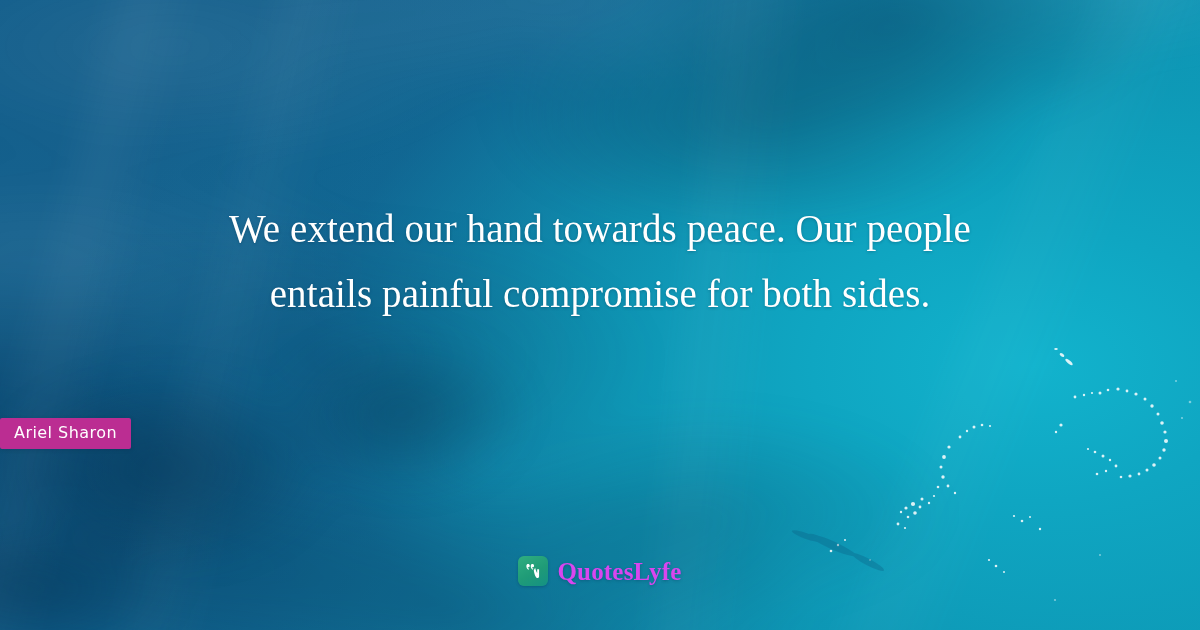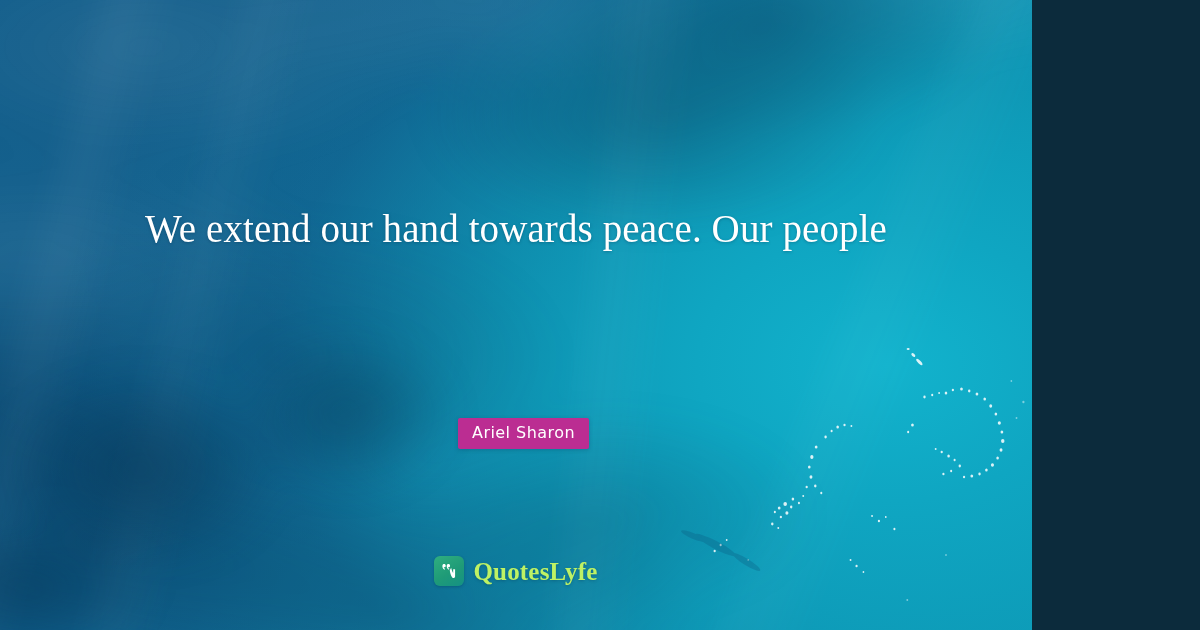--- a/index.html
+++ b/index.html
@@ -4,21 +4,21 @@
 <title>QuotesLyfe Quote Card</title>
 <style>
   html, body {
     margin: 0;
     padding: 0;
     background: #0c2b3c;
   }
 
   .card {
     position: relative;
-    width: 1032px;
+    width: 1200px;
     height: 630px;
     overflow: hidden;
     font-family: "Liberation Serif", "DejaVu Serif", serif;
     -webkit-font-smoothing: antialiased;
   }
 
   
   .bg-base {
     position: absolute;
     inset: 0;
@@ -96,22 +96,21 @@
     white-space: nowrap;
     text-shadow: 0 1px 3px rgba(4,40,66,0.30);
   }
 
   
   .author-row {
     position: absolute;
     left: 0;
     right: 17px;
     top: 418px;
-    text-align: center;
-    margin-left: 32px;
+    text-align: left;
   }
   .author-badge {
     display: inline-block;
     background: #bb2d92;
     color: #ffffff;
     font-family: "DejaVu Sans", "Liberation Sans", sans-serif;
     font-size: 16px;
     line-height: 1;
     letter-spacing: 0.45px;
     padding: 7px 14px 8px 14px;
@@ -136,21 +135,21 @@
     border-radius: 6px;
     background: linear-gradient(150deg, #2fae80 0%, #1f9b77 55%, #149184 100%);
     display: flex;
     align-items: center;
     justify-content: center;
     box-shadow: 0 1px 3px rgba(4,40,66,0.28);
     flex: 0 0 auto;
   }
   .brand-mark svg { display: block; }
   .brand-name {
-    color: #bef264;
+    color: #d946ef;
     font-family: "Liberation Serif", "DejaVu Serif", serif;
     font-weight: bold;
     font-size: 25px;
     line-height: 1;
     letter-spacing: 0.2px;
     text-shadow: 0 1px 3px rgba(4,40,66,0.30);
   }
 </style>
 </head>
 <body>
@@ -250,20 +249,21 @@
       <g fill="#0a5a80" opacity="0.30">
         <ellipse cx="832" cy="545" rx="26" ry="4" transform="rotate(24 832 545)"></ellipse>
         <ellipse cx="868" cy="562" rx="18" ry="3.4" transform="rotate(28 868 562)"></ellipse>
         <ellipse cx="806" cy="536" rx="15" ry="3" transform="rotate(20 806 536)"></ellipse>
       </g>
     </svg>
   </div>
 
   <div class="quote-block">
     <div class="quote-line">We extend our hand towards peace. Our people</div>
+    <div class="quote-line">entails painful compromise for both sides.</div>
   </div>
 
   <div class="author-row">
     <span class="author-badge">Ariel Sharon</span>
   </div>
 
   <div class="brand">
     <span class="brand-mark">
       <svg width="20" height="20" viewBox="0 0 24 24" aria-hidden="true">
 

